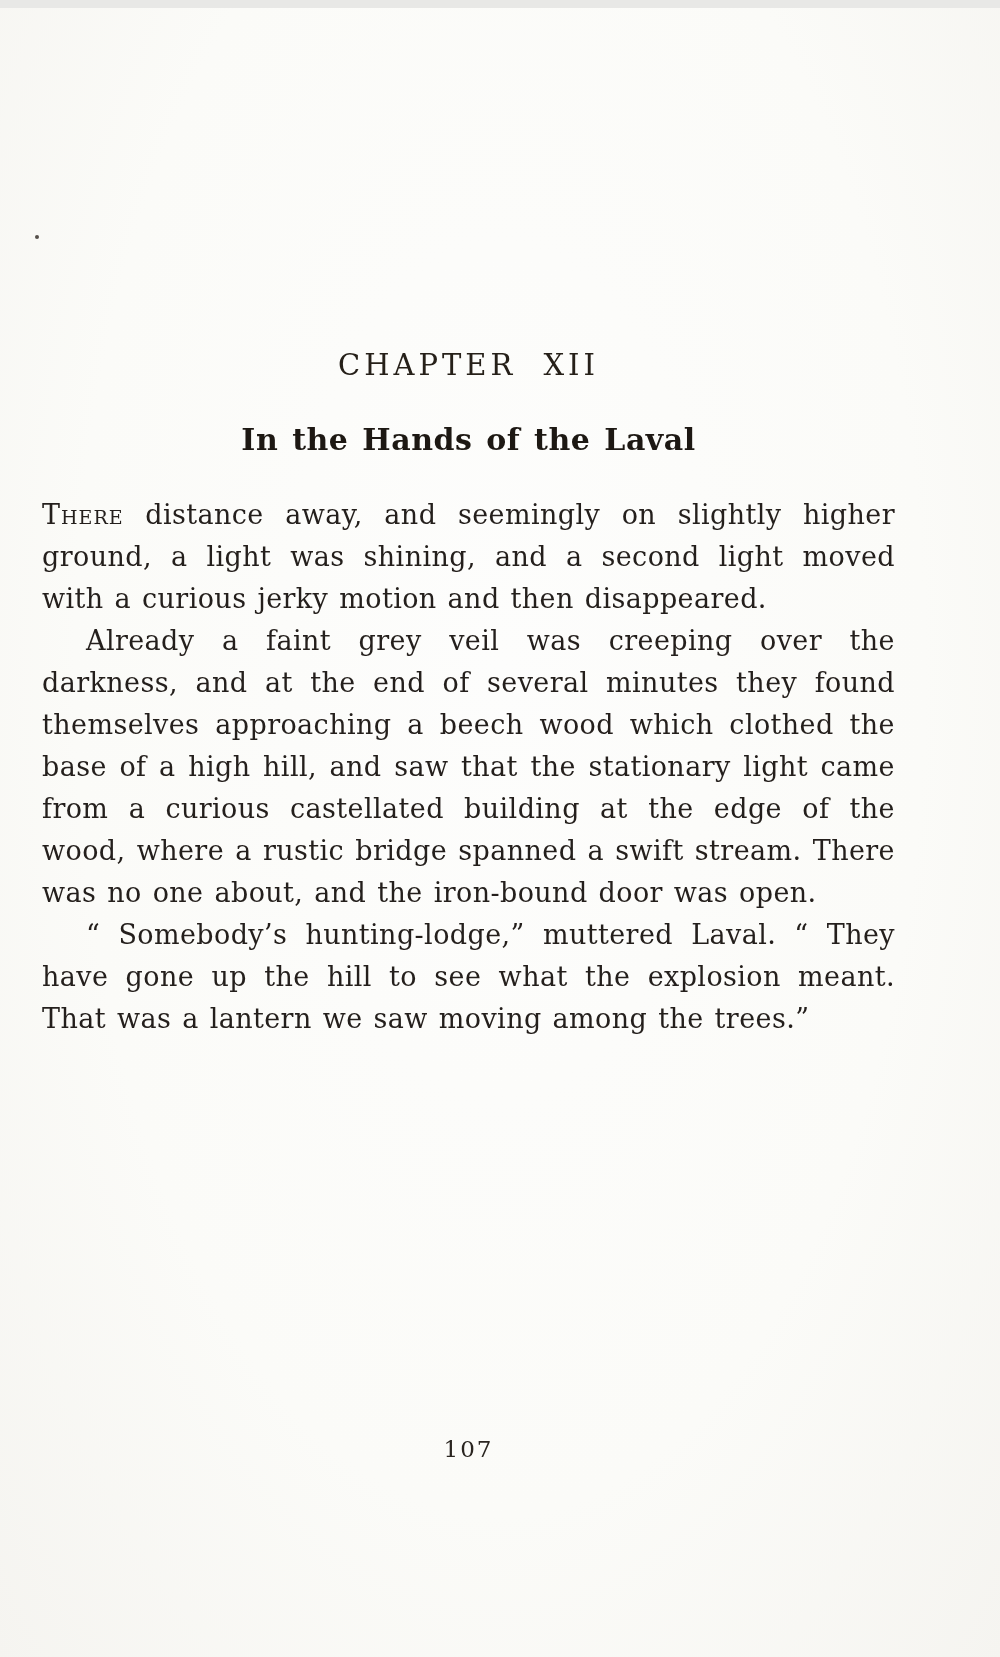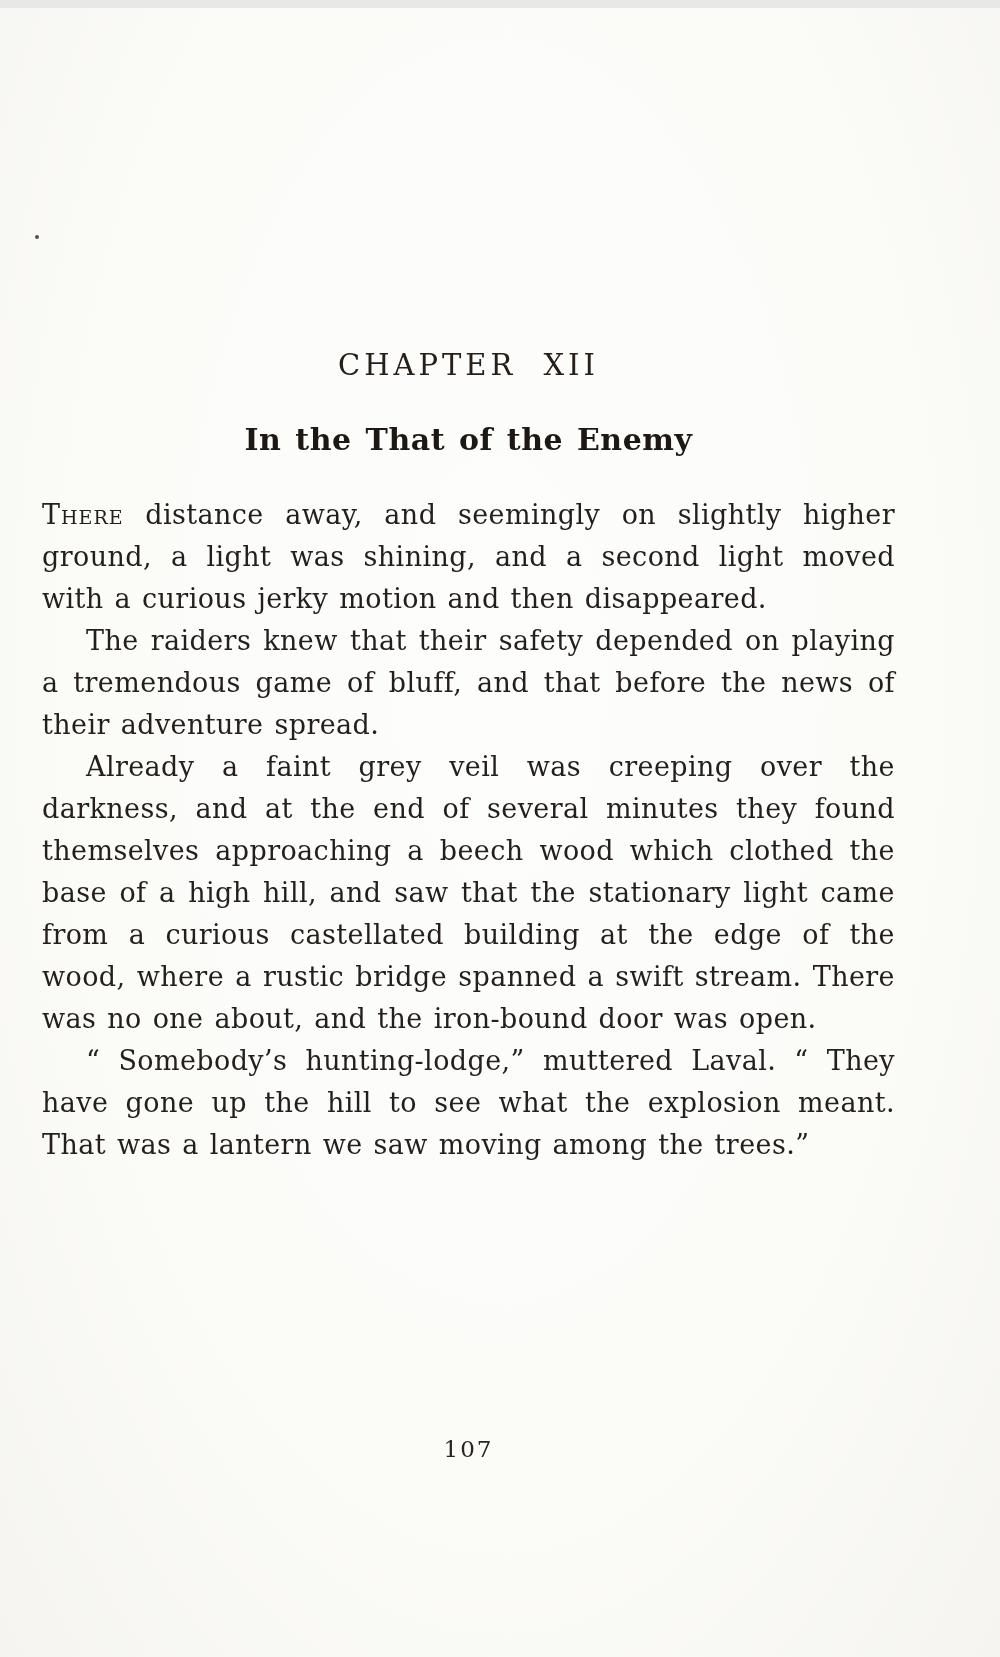--- a/index.html
+++ b/index.html
@@ -82,27 +82,26 @@
 </style>
 </head>
 <body>
 
 <div class="page">
 
   <span class="scan-speck"></span>
 
   <h1 class="chapter-heading">CHAPTER XII</h1>
 
-  <h2 class="chapter-title">In the That of the Enemy</h2>
+  <h2 class="chapter-title">In the Hands of the Laval</h2>
 
   <div class="body-text">
 
     <p class="no-indent"><span class="lead-smallcaps">There</span> <span>distance away, and seemingly on slightly higher ground, a light was shining, and a second light moved with a curious jerky motion and then disappeared.</span></p>
 
-    <p>The raiders knew that their safety depended on playing a tremendous game of bluff, and that before the news of their adventure spread.</p>
 
     <p>Already a faint grey veil was creeping over the darkness, and at the end of several minutes they found themselves approaching a beech wood which clothed the base of a high hill, and saw that the stationary light came from a curious castellated building at the edge of the wood, where a rustic bridge spanned a swift stream. There was no one about, and the iron-bound door was open.</p>
 
     <p>“ Somebody’s hunting-lodge,” muttered Laval.  “ They have gone up the hill to see what the explosion meant. That was a lantern we saw moving among the trees.”</p>
 
 
 
   </div>
 
   <div class="page-number">107</div>

